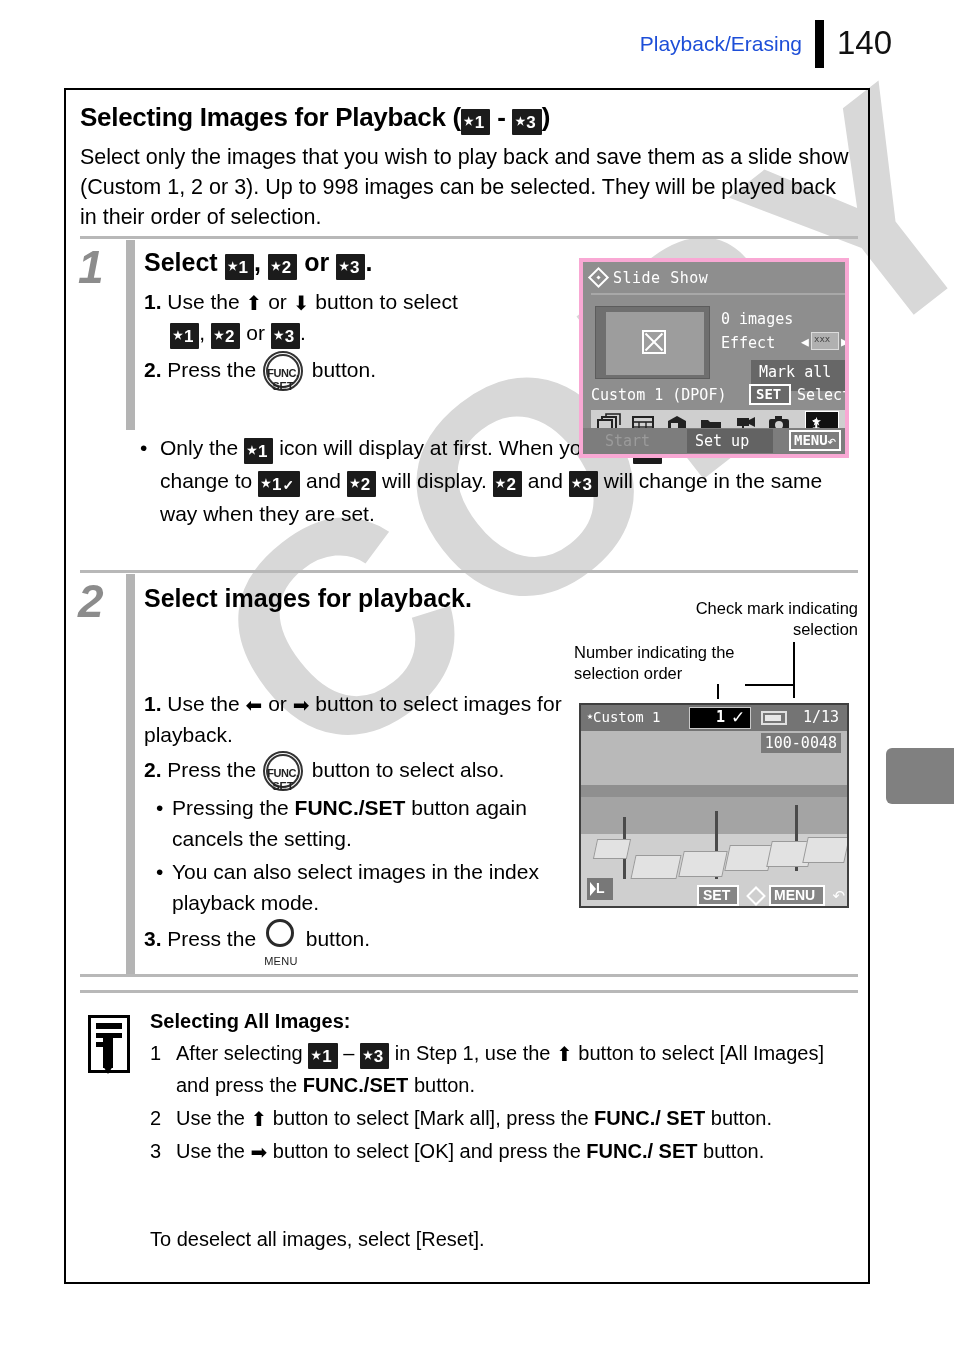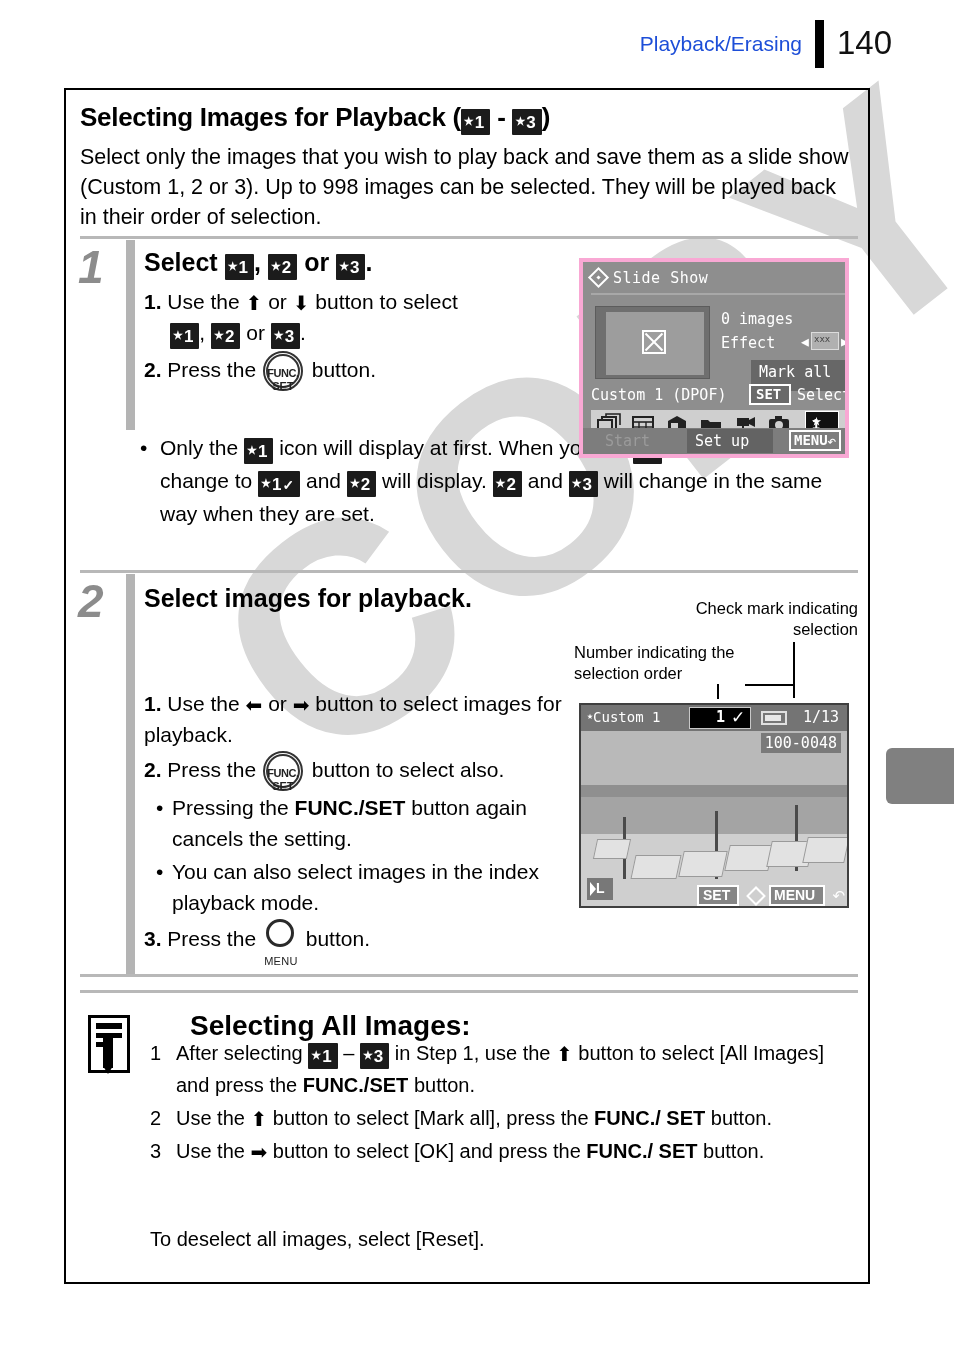--- a/index.html
+++ b/index.html
@@ -308,21 +308,21 @@
   .note-icon .pen{
     position:absolute;left:12px;top:16px;width:10px;height:34px;background:#000;
     transform:rotate(0deg);
   }
   .note-icon .nib{
     position:absolute;left:12px;top:48px;width:0;height:0;
     border-left:5px solid transparent;border-right:5px solid transparent;
     border-top:8px solid #000;
   }
   .note-title{
-    position:absolute;left:84px;top:920px;font-size:28px;font-weight:bold;margin-left:40px;
+    position:absolute;left:84px;top:920px;font-size:20px;font-weight:bold;
   }
   .note-body{
     position:absolute;left:84px;top:948px;width:700px;
     font-size:20px;line-height:31px;
   }
   .note-li{position:relative;padding-left:26px;margin-bottom:2px;}
   .note-li .mk{position:absolute;left:0;top:0;}
   .note-last{position:absolute;left:84px;top:1138px;font-size:20px;}
   b{font-weight:bold;}
 </style>

